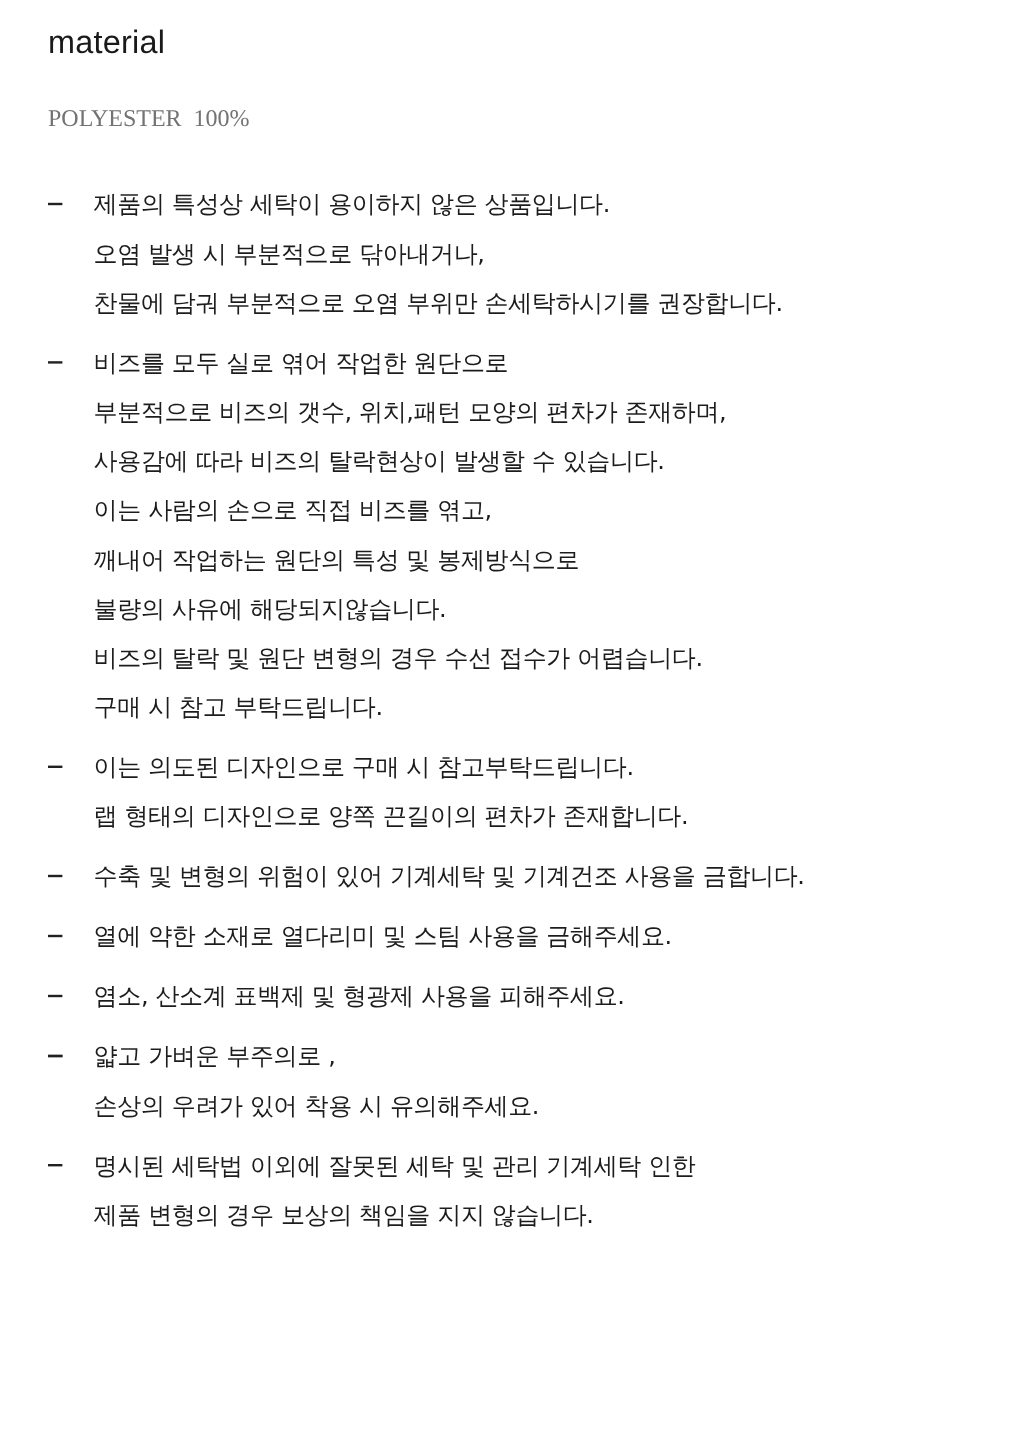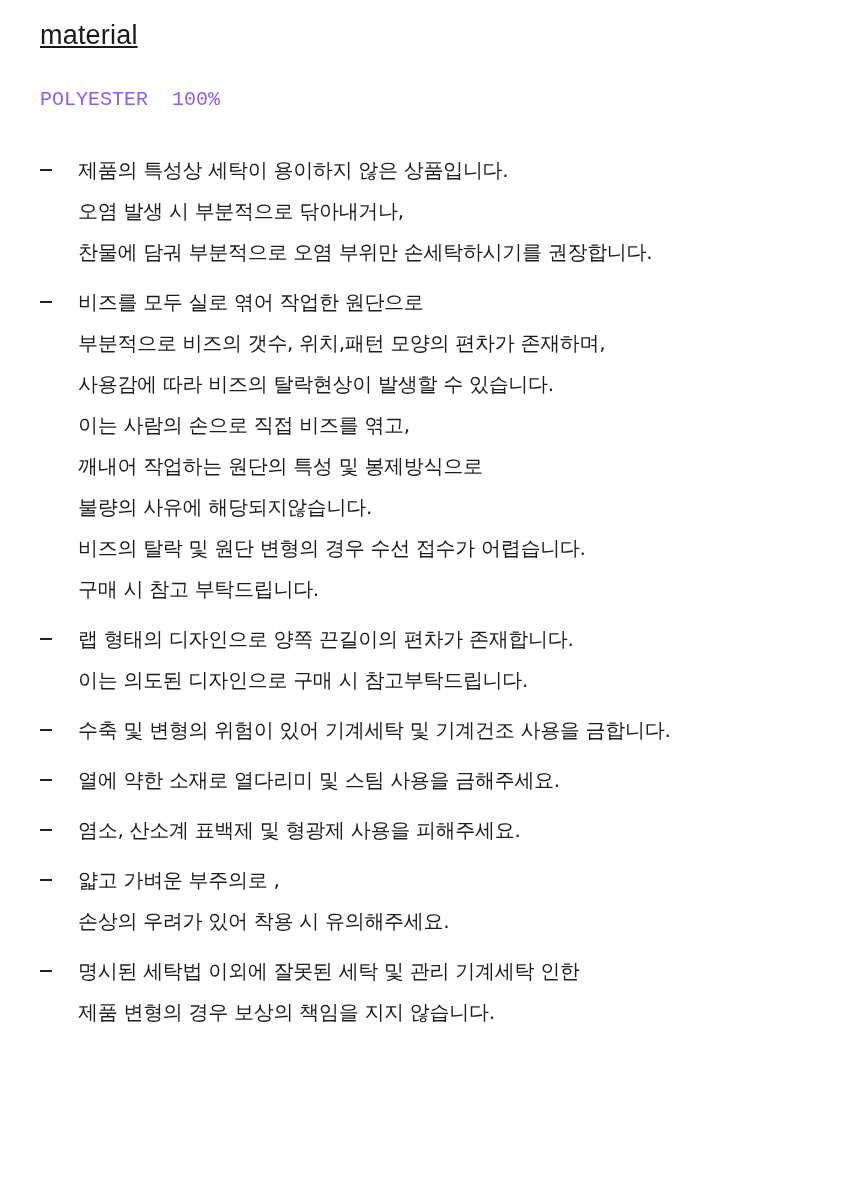--- a/index.html
+++ b/index.html
@@ -23,29 +23,28 @@
       height: 1200px;
     }
     .title {
       position: absolute;
       left: 40px;
       top: 20px;
       font-family: "Liberation Sans", sans-serif;
       font-size: 27px;
       color: #1a1a1a;
       letter-spacing: 0.2px;
-      text-decoration: underline;
     }
     .composition {
       position: absolute;
       left: 40px;
       top: 88px;
-      font-family: Liberation Mono, monospace;
+      font-family: Liberation Serif, serif;
       font-size: 20px;
-      color: #8b5cf6;
+      color: #737373;
       white-space: pre;
     }
     .notes {
       position: absolute;
       left: 0;
       top: 150px;
       width: 858px;
       margin: 0;
       padding: 0;
       list-style: none;
@@ -93,22 +92,22 @@
       <span class="note-line">부분적으로 비즈의 갯수, 위치,패턴 모양의 편차가 존재하며,</span>
       <span class="note-line">사용감에 따라 비즈의 탈락현상이 발생할 수 있습니다.</span>
       <span class="note-line">이는 사람의 손으로 직접 비즈를 엮고,</span>
       <span class="note-line">깨내어 작업하는 원단의 특성 및 봉제방식으로</span>
       <span class="note-line">불량의 사유에 해당되지않습니다.</span>
       <span class="note-line">비즈의 탈락 및 원단 변형의 경우 수선 접수가 어렵습니다.</span>
       <span class="note-line">구매 시 참고 부탁드립니다.</span>
     </li>
     <li class="note">
       <span class="note-dash"></span>
+      <span class="note-line">이는 의도된 디자인으로 구매 시 참고부탁드립니다.</span>
       <span class="note-line">랩 형태의 디자인으로 양쪽 끈길이의 편차가 존재합니다.</span>
-      <span class="note-line">이는 의도된 디자인으로 구매 시 참고부탁드립니다.</span>
     </li>
     <li class="note">
       <span class="note-dash"></span>
       <span class="note-line">수축 및 변형의 위험이 있어 기계세탁 및 기계건조 사용을 금합니다.</span>
     </li>
     <li class="note">
       <span class="note-dash"></span>
       <span class="note-line">열에 약한 소재로 열다리미 및 스팀 사용을 금해주세요.</span>
     </li>
     <li class="note">

